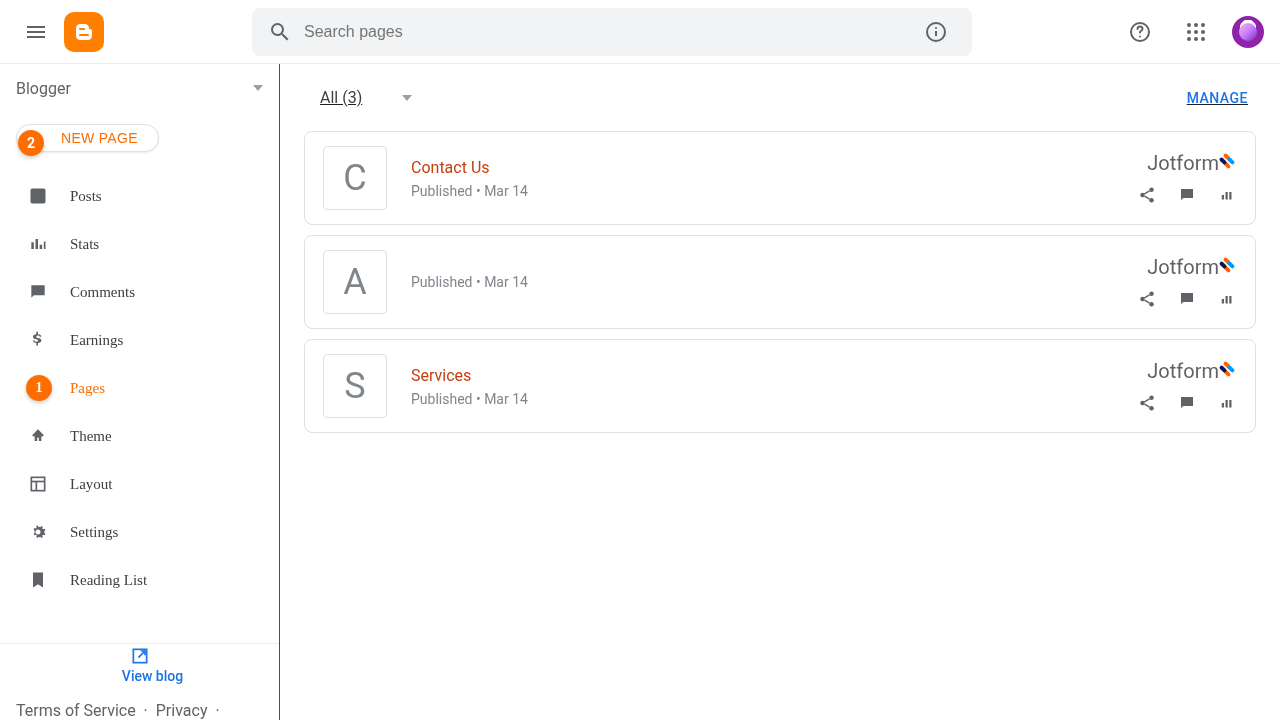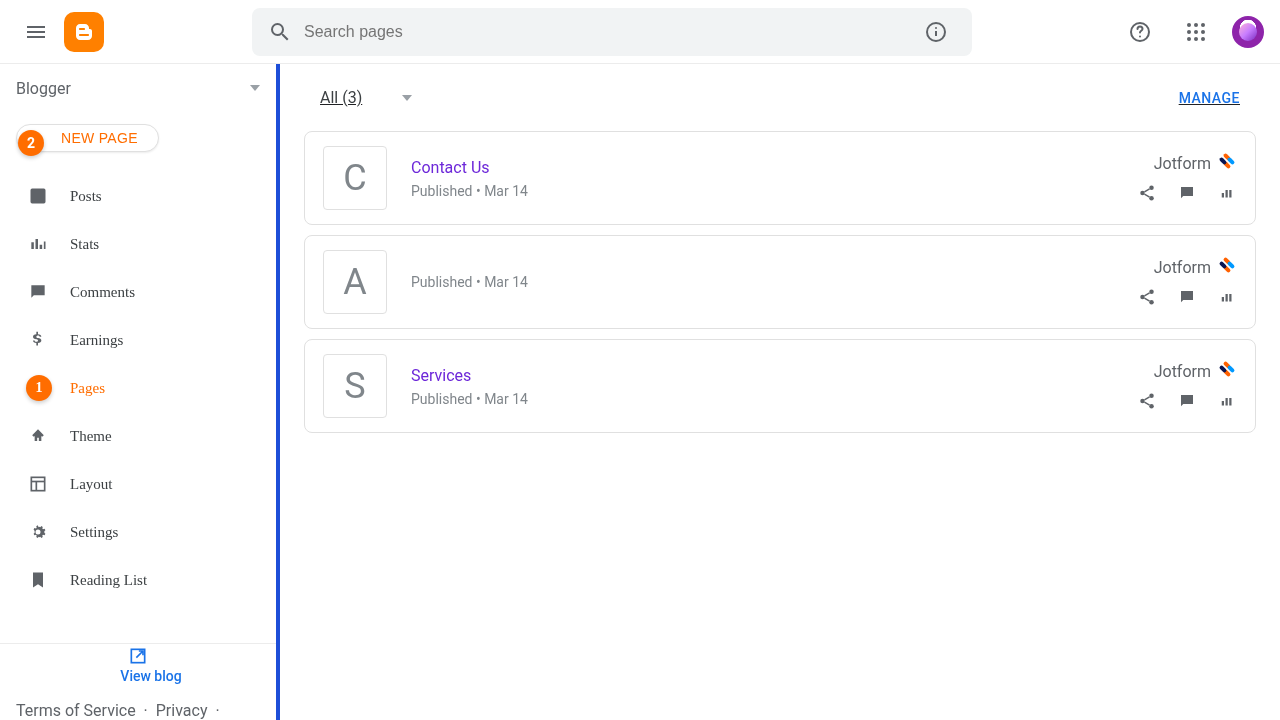--- a/index.html
+++ b/index.html
@@ -14,21 +14,21 @@
   .search { width: 720px; height: 48px; background: #f1f3f4; border-radius: 8px; display: flex; align-items: center; padding: 0 16px; color: #5f6368; }
   .search input { flex: 1; border: none; background: transparent; font-size: 16px; color: #b91c1c; outline: none; margin-left: 12px; }
   .search .info { margin-left: 8px; }
   .header-right { display: flex; align-items: center; gap: 16px; }
   .icon-btn { width: 40px; height: 40px; display: flex; align-items: center; justify-content: center; cursor: pointer; color: #5f6368; border-radius: 50%; }
   .avatar { width: 32px; height: 32px; border-radius: 50%; background: radial-gradient(circle at 50% 35%, #fff 0 35%, #8e24aa 36% 100%); border: 2px solid #8e24aa; display:flex; align-items:center; justify-content:center; }
   .avatar-inner { width: 18px; height: 18px; background: linear-gradient(135deg,#ffb3d9,#c77dff,#7b2cbf); border-radius: 50%; }
 
   
   .body { display: flex; height: calc(720px - 64px); }
-  .sidebar { width: 280px; border-right: 4px solid #1d4ed8; display: flex; flex-direction: column; }
+  .sidebar { width: 280px; border-right: 1px solid #1d4ed8; display: flex; flex-direction: column; }
   .blog-select { height: 48px; display: flex; align-items: center; padding: 0 16px; color: #5f6368; font-size: 16px; cursor: pointer; justify-content: space-between; }
   .blog-select .tri { color: #9aa0a6; }
 
   .new-page-wrap { position: relative; padding: 12px 0 8px 16px; }
   .new-page { display: inline-flex; align-items: center; height: 28px; padding: 0 20px 0 44px; border-radius: 20px; border: 1px solid #e0e0e0; background: #fff; color: #ff6d00; font-size: 14px; font-weight: 500; letter-spacing: .3px; cursor: pointer; box-shadow: 0 1px 2px rgba(0,0,0,.08); }
   .step-badge { position: absolute; width: 26px; height: 26px; border-radius: 50%; background: #ff6d00; color: #fff; display: flex; align-items: center; justify-content: center; font-size: 14px; font-weight: 700; box-shadow: 0 2px 4px rgba(0,0,0,.2); }
   .badge-2 { left: 18px; top: 18px; }
 
   .nav { padding-top: 12px; flex: 1; }
   .nav-item { height: 48px; display: flex; align-items: center; padding-left: 26px; font-size: 15px; color: #3c4043; cursor: pointer; position: relative; font-family: Liberation Serif, serif; }
@@ -42,29 +42,29 @@
   .view-blog .icon { width: 24px; height: 24px; display: flex; align-items: center; justify-content: center; color: #1a73e8; margin-right: 26px; }
 
   .footer-links { padding: 10px 16px 0 16px; font-size: 16px; color: #5f6368; }
   .footer-links span { cursor: pointer; }
 
   
   .main { flex: 1; padding: 24px 24px 0 24px; }
   .filter-row { display: flex; align-items: center; justify-content: space-between; padding: 0 0 24px 16px; text-decoration: underline; }
   .filter { display: inline-flex; align-items: center; font-size: 16px; color: #3c4043; cursor: pointer; }
   .filter .tri { margin-left: 40px; color: #9aa0a6; }
-  .manage { color: #1a73e8; font-size: 14px; font-weight: 500; letter-spacing: .5px; cursor: pointer; margin-right: 16px; }
+  .manage { color: #1a73e8; font-size: 14px; font-weight: 500; letter-spacing: .5px; cursor: pointer; margin-right: 8px; }
 
   .card { border: 1px solid #e0e0e0; border-radius: 8px; padding: 14px 18px; display: flex; align-items: center; margin-bottom: 10px; }
   .thumb { width: 64px; height: 64px; border: 1px solid #e0e0e0; border-radius: 4px; display: flex; align-items: center; justify-content: center; font-size: 36px; color: #80868b; font-weight: 400; margin-right: 24px; }
   .card-main { flex: 1; }
-  .card-title { font-size: 16px; color: #6d28d9; margin-bottom: 6px; }
+  .card-title { font-size: 16px; color: #c2410c; margin-bottom: 6px; }
   .card-meta { font-size: 14px; color: #80868b; }
   .card-right { display: flex; flex-direction: column; align-items: flex-end; gap: 10px; }
-  .author-row { display: flex; gap: 8px; font-size: 16px; color: #5f6368; }
+  .author-row { display: flex; align-items: center; font-size: 20px; color: #5f6368; }
   .jot { width: 18px; height: 18px; position: relative; }
   .jot span { position: absolute; width: 8px; height: 4px; border-radius: 2px; }
   .jot .o1 { background:#ff6100; left:4px; top:1px; transform:rotate(45deg); }
   .jot .o2 { background:#0099ff; left:8px; top:5px; transform:rotate(45deg); }
   .jot .o3 { background:#ff6100; left:4px; top:9px; transform:rotate(45deg); }
   .jot .o4 { background:#0a1551; left:0px; top:5px; transform:rotate(45deg); }
   .action-row { display: flex; gap: 20px; color: #5f6368; }
   .action-row .ai { width: 20px; height: 20px; display: flex; align-items: center; justify-content: center; cursor: pointer; }
 
   svg { display: block; }

